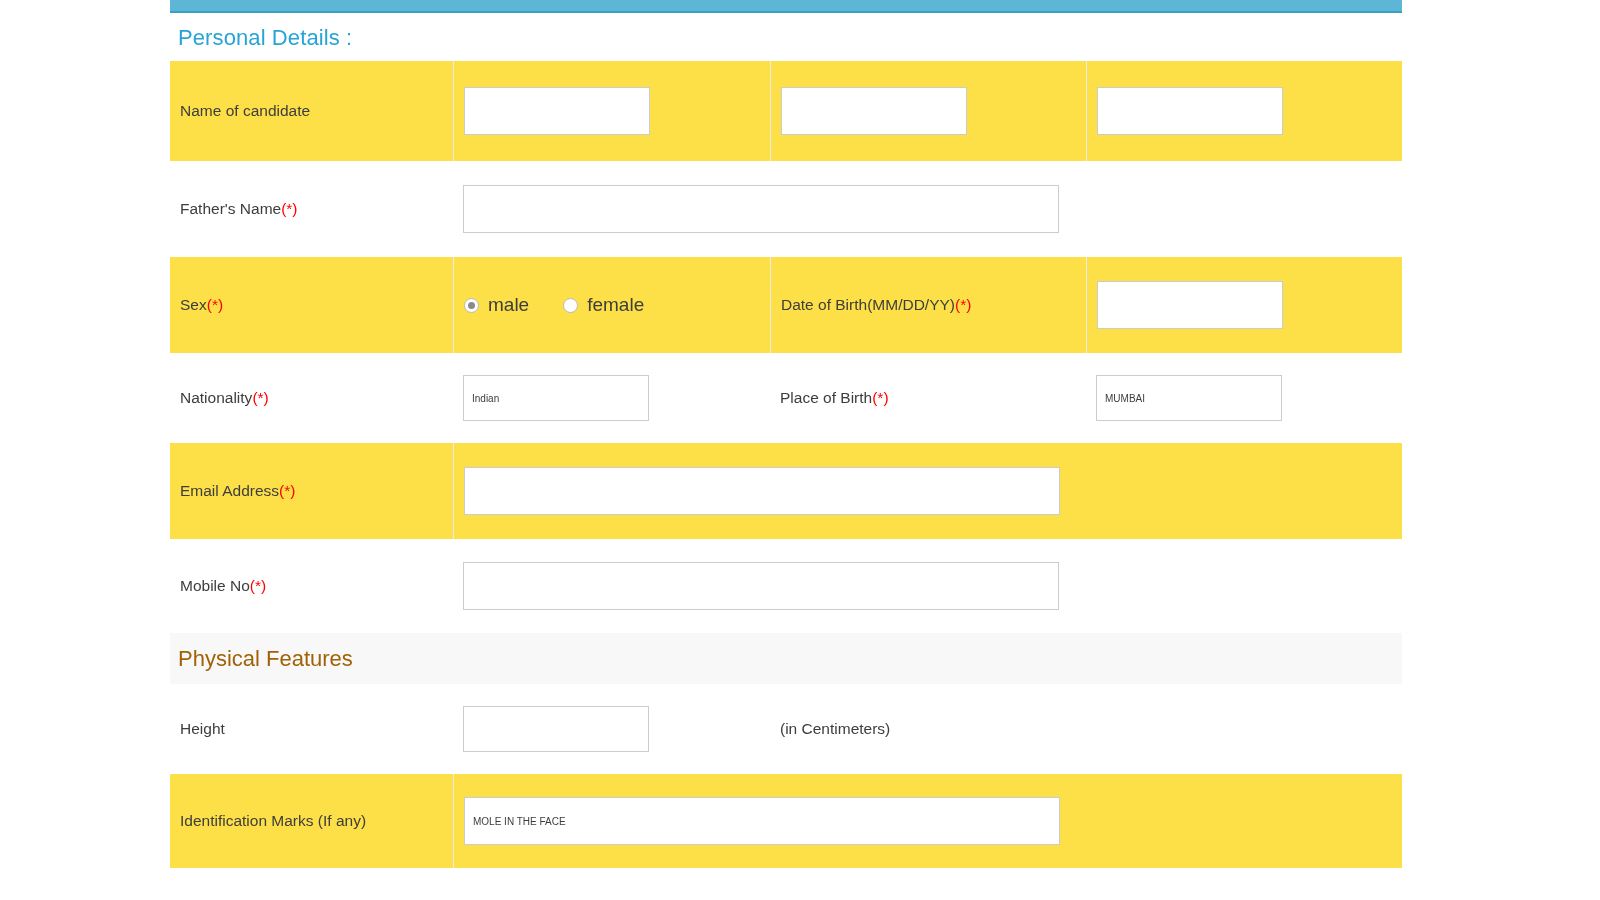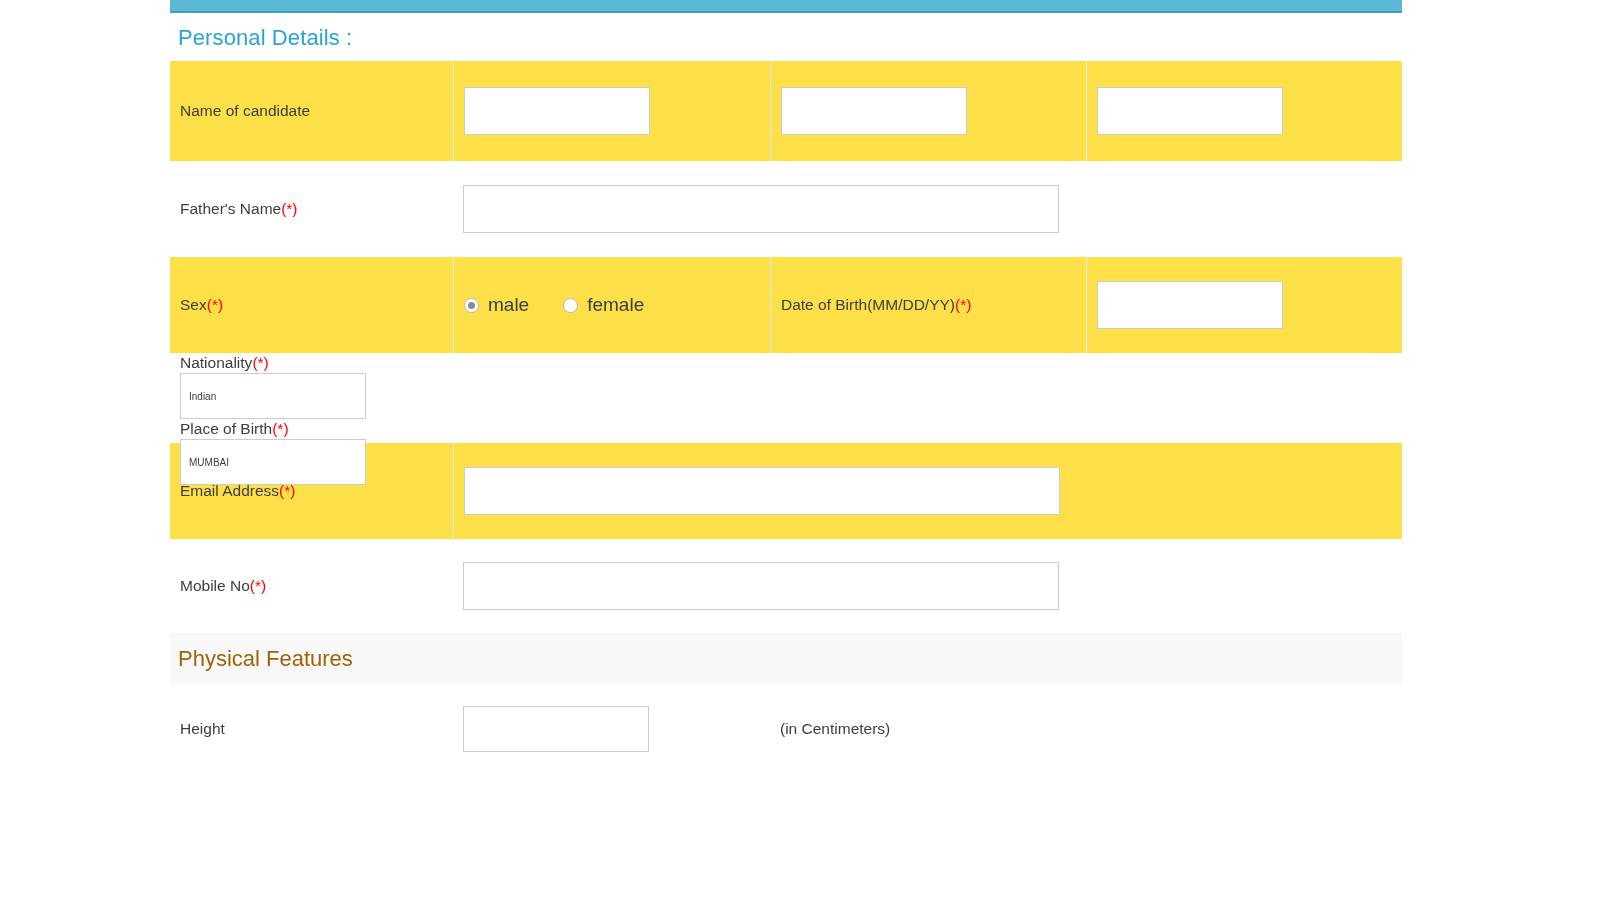--- a/index.html
+++ b/index.html
@@ -109,21 +109,21 @@
   .in-name   { width: 186px; height: 48px; }
   .in-dob    { width: 186px; height: 48px; }
   .in-nation { width: 186px; height: 46px; }
   .in-place  { width: 186px; height: 46px; }
   .in-long   { width: 596px; height: 48px; }
   .in-height { width: 186px; height: 46px; }
 
   .row-name   { height: 100px; }
   .row-father { height: 96px; }
   .row-sex    { height: 96px; }
-  .row-nation { height: 90px; flex-direction: column; }
+  .row-nation { height: 90px; }
   .row-email  { height: 96px; }
   .row-mobile { height: 94px; }
   .row-height { height: 90px; }
   .row-marks  { height: 94px; }
 
   
   .radio-group {
     display: flex;
     align-items: center;
     gap: 34px;
@@ -270,15 +270,23 @@
       </div>
       <div class="cell c-f1">
         <input class="tinput in-height" type="text" value="" style="">
       </div>
       <div class="cell c-f2">
         <span class="unit-text">(in Centimeters)</span>
       </div>
       <div class="cell c-f3"></div>
     </div>
 
+    <div class="row gray row-marks">
+      <div class="cell c-label">
+        <span class="label">Identification Marks (If any)</span>
+      </div>
+      <div class="cell c-wide divided">
+        <input class="tinput in-long" type="text" value="MOLE IN THE FACE" style="">
+      </div>
+    </div>
 
   </div>
 </div>
 
 </body></html>

